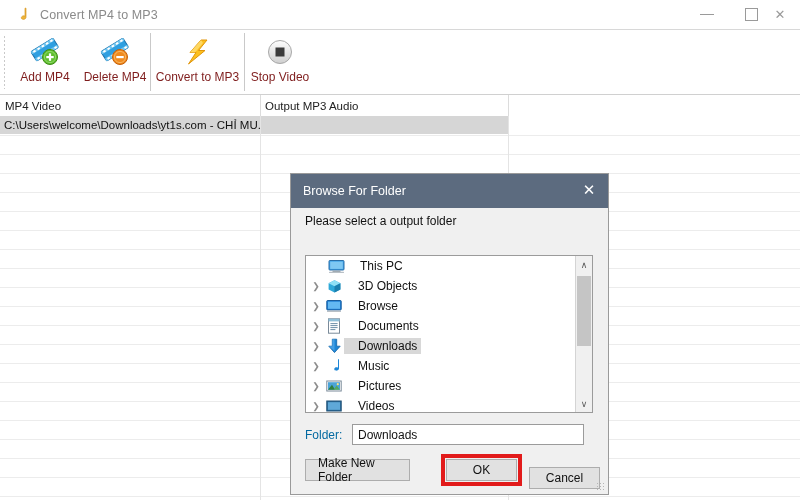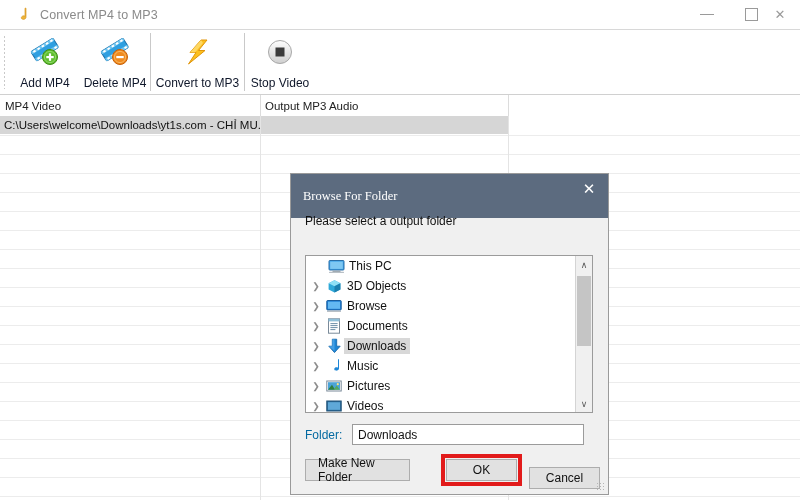--- a/index.html
+++ b/index.html
@@ -42,21 +42,21 @@
     background-image:radial-gradient(#c9c9c9 40%,transparent 41%);
     background-size:3px 4px;
   }
   .tb-items{position:absolute;left:10px;top:0;height:64px;display:flex;align-items:flex-start;}
   .tb-item{
     width:70px;height:62px;display:flex;flex-direction:column;align-items:center;
     justify-content:flex-start;padding-top:5px;box-sizing:border-box;cursor:default;
   }
   .tb-item.wide{width:93px;}
   .tb-ico{height:34px;display:flex;align-items:center;justify-content:center;}
-  .tb-lbl{font-size:12px;color:#0f172a;margin-top:7px;white-space:nowrap;}
+  .tb-lbl{font-size:12px;color:#7f1d1d;margin-top:1px;white-space:nowrap;}
   .tb-sep{width:1px;height:58px;background:#c9c9c9;margin-top:3px;align-self:flex-start;}
 
   
   .grid-head{
     position:absolute;left:0;top:95px;width:800px;height:21px;
     background:#fff;border-bottom:1px solid #dcdcdc;padding-left:10px;
   }
   .gh-cell{position:absolute;top:0;height:21px;display:flex;align-items:center;
     font-size:11.5px;color:#222;padding-left:5px;box-sizing:border-box;}
   .gh-c1{left:0;width:260px;}
@@ -73,21 +73,21 @@
   .c2{left:260px;width:248px;}
   .vdiv{position:absolute;top:0;width:1px;background:#e4e4e4;}
 
   
   .dialog{
     position:absolute;left:290px;top:173px;width:317px;height:320px;
     background:#f0f0f0;border:1px solid #9a9a9a;
     box-shadow:0 0 0 0 rgba(0,0,0,0);
   }
   .dlg-title{
-    position:relative;height:44px;background:#5c6b7f;display:flex;align-items:center;font-family:Liberation Serif, serif;
+    position:relative;height:34px;background:#5c6b7f;display:flex;align-items:center;
   }
   .dlg-title-text{font-size:12.5px;color:#fff;margin-left:12px;}
   .dlg-close{
     position:absolute;right:0;top:0;width:38px;height:30px;
     display:flex;align-items:center;justify-content:center;
     color:#fff;font-size:15px;line-height:1;
   }
   .dlg-prompt{
     position:absolute;left:14px;top:40px;font-size:12px;color:#111;
   }
@@ -95,21 +95,21 @@
     position:absolute;left:14px;top:81px;width:288px;height:158px;
     background:#fff;border:1px solid #9b9b9b;box-sizing:border-box;overflow:hidden;
   }
   .tree-inner{position:absolute;left:0;top:0;width:271px;height:156px;overflow:hidden;}
   .tnode{position:relative;height:20px;display:flex;align-items:center;padding-left:2px;}
   .tarrow{
     width:16px;height:20px;display:flex;align-items:center;justify-content:center;
     color:#8d8d8d;font-size:9px;
   }
   .tico{width:20px;height:20px;display:flex;align-items:center;justify-content:center;}
-  .tlbl{font-size:12px;color:#111;padding:1px 4px 1px 3px;}
+  .tlbl{font-size:12px;color:#111;padding:1px 4px 1px 14px;}
   .tnode.sel .tlbl{background:#d8d8d8;}
   .tnode.root{padding-left:4px;}
 
   .sb{
     position:absolute;right:0;top:0;width:16px;height:156px;background:#f0f0f0;
     border-left:1px solid #d4d4d4;
   }
   .sb-btn{height:17px;display:flex;align-items:center;justify-content:center;
     color:#5a5a5a;font-size:9px;}
   .sb-btn.down{position:absolute;bottom:0;left:0;right:0;}

